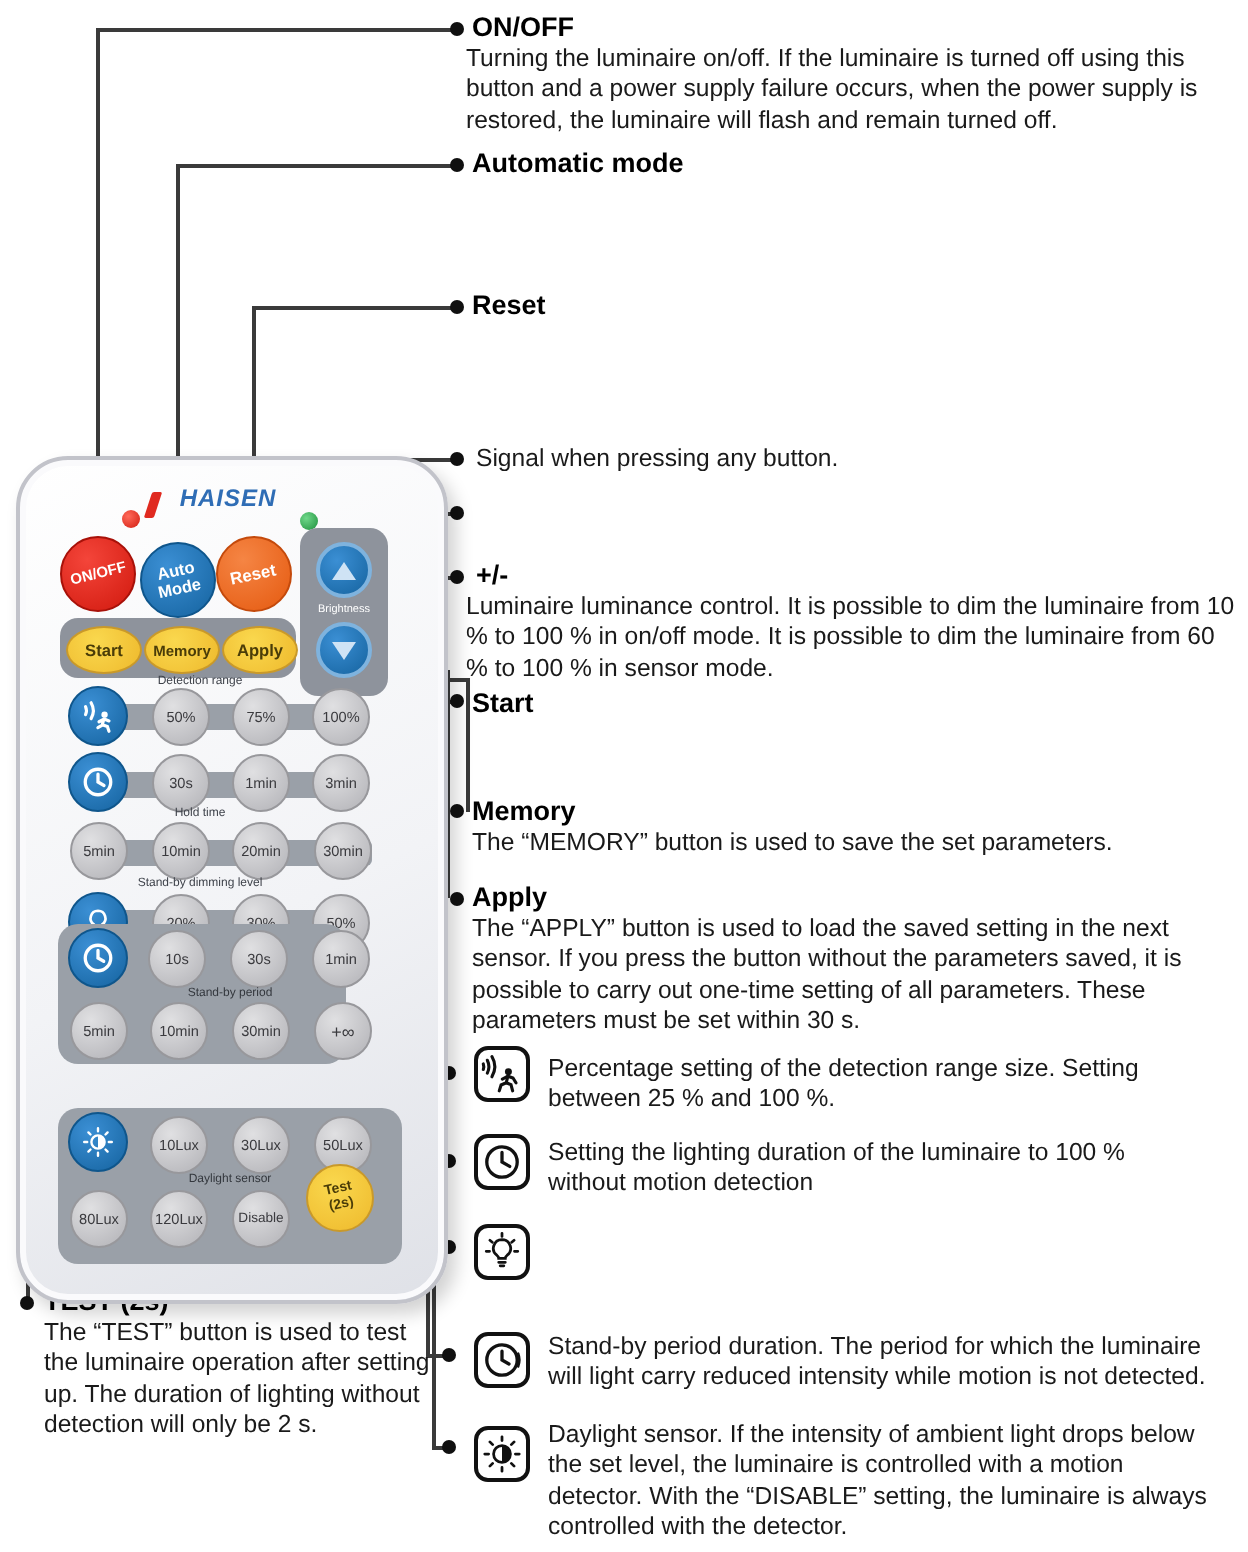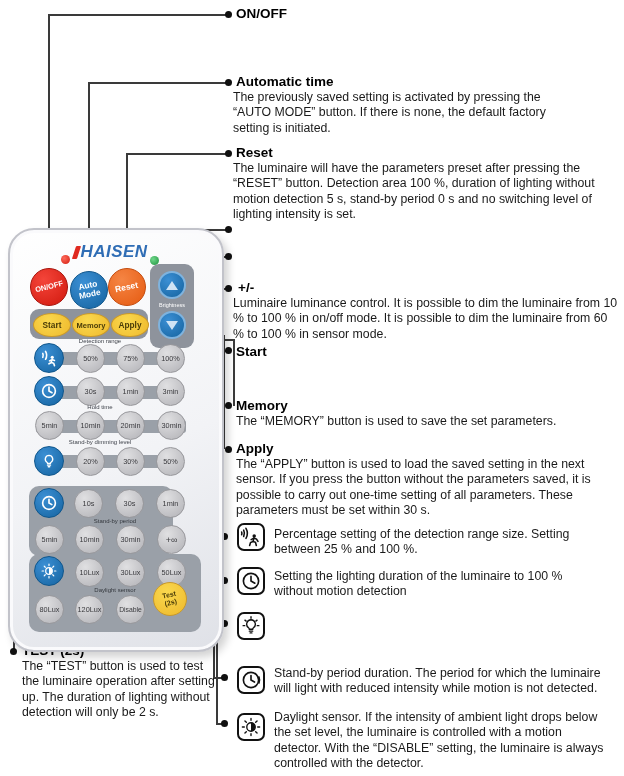--- a/index.html
+++ b/index.html
@@ -17,21 +17,21 @@
   
   .sq{position:absolute;width:28px;height:28px;border:2.5px solid #111;border-radius:7px;
       background:#fff;display:flex;align-items:center;justify-content:center;box-sizing:border-box;}
   
   #remote{position:absolute;left:8px;top:228px;width:216px;height:424px;border-radius:26px;
           background:linear-gradient(155deg,#ffffff 0%,#f2f3f6 55%,#dfe1e7 100%);
           border:2px solid #c2c3ca;box-shadow:4px 5px 9px rgba(0,0,0,.18), inset 0 0 0 3px #fafafc;
           box-sizing:border-box;}
   .led{position:absolute;width:9px;height:9px;border-radius:50%;}
   .logo{position:absolute;left:56px;top:12px;width:96px;text-align:center;
-        font-size:17px;font-weight:bold;font-style:italic;color:#2f6db5;letter-spacing:.5px;}
+        font-size:12px;font-weight:bold;font-style:italic;color:#2f6db5;letter-spacing:.5px;}
   .logo i{position:absolute;left:8px;top:4px;width:5px;height:13px;background:#e02a20;
           transform:skewX(-18deg);border-radius:1px;}
   .rbtn{position:absolute;border-radius:50%;display:flex;align-items:center;justify-content:center;
         text-align:center;box-sizing:border-box;}
   .red-btn{background:radial-gradient(circle at 35% 30%,#f4453a,#d1190e);border:1px solid #a81109;}
   .blue-btn{background:radial-gradient(circle at 35% 30%,#3b8fd4,#15639f);border:1px solid #0f568c;}
   .orn-btn{background:radial-gradient(circle at 35% 30%,#f58544,#e55a10);border:1px solid #c44a0c;}
   .gray-btn{background:radial-gradient(circle at 35% 30%,#e0e0e2,#bdbdc1 75%);border:1px solid #98989c;
             width:29px;height:29px;font-size:7.3px;color:#3a3a3e;}
   .yel{position:absolute;border-radius:50%/50%;background:radial-gradient(circle at 40% 30%,#fad84e,#eeb92c);
@@ -121,27 +121,27 @@
   <div class="bullet" style="left:225px;top:402px;"></div>
   <div class="bullet" style="left:225px;top:446px;"></div>
   <div class="bullet" style="left:221px;top:533px;"></div>
   <div class="bullet" style="left:221px;top:577px;"></div>
   <div class="bullet" style="left:221px;top:620px;"></div>
   <div class="bullet" style="left:221px;top:674px;"></div>
   <div class="bullet" style="left:221px;top:720px;"></div>
   <div class="bullet" style="left:10px;top:648px;"></div>
 
   <div class="ct" style="left:236px;top:6px;">ON/OFF</div>
-
-  <div class="ct" style="left:236px;top:74px;">Automatic time</div>
-  <div class="cb" style="left:233px;top:90px;width:340px;">The previously saved setting is activated by pressing the “AUTO MODE” button. If there is none, the default factory setting is initiated.</div>
+  <div class="cb" style="left:233px;top:22px;width:392px;">Turning the luminaire on/off. If the luminaire is turned off using this button and a power supply failure occurs, when the power supply is restored, the luminaire will flash and remain turned off.</div>
+
+  <div class="ct" style="left:236px;top:74px;">Automatic mode</div>
 
   <div class="ct" style="left:236px;top:145px;">Reset</div>
-  <div class="cb" style="left:233px;top:161px;width:392px;">The luminaire will have the parameters preset after pressing the “RESET” button. Detection area 100 %, duration of lighting without motion detection 5 s, stand-by period 0 s and no switching level of lighting intensity is set.</div>
-
+
+  <div class="sig" style="left:238px;top:222px;">Signal when pressing any button.</div>
 
   <div class="ct" style="left:238px;top:280px;">+/-</div>
   <div class="cb" style="left:233px;top:296px;width:388px;">Luminaire luminance control. It is possible to dim the luminaire from 10 % to 100 % in on/off mode. It is possible to dim the luminaire from 60 % to 100 % in sensor mode.</div>
 
   <div class="ct" style="left:236px;top:344px;">Start</div>
 
   <div class="ct" style="left:236px;top:398px;">Memory</div>
   <div class="cb" style="left:236px;top:414px;width:380px;">The “MEMORY” button is used to save the set parameters.</div>
 
   <div class="ct" style="left:236px;top:441px;">Apply</div>
@@ -176,21 +176,21 @@
     </svg>
   </div>
 
   <div class="sq" style="left:237px;top:666px;">
     <svg width="22" height="22" viewBox="0 0 24 24" fill="none" stroke="#111" stroke-width="1.8" stroke-linecap="round">
       <circle cx="12" cy="12" r="8.3"></circle>
         <path d="M12 7.2V12l3.8 2.2"></path>
         <path d="M20.8 8.5a9.5 9.5 0 0 1 0 7" stroke-width="1.4"></path>
     </svg>
   </div>
-  <div class="cb" style="left:274px;top:666px;width:336px;">Stand-by period duration. The period for which the luminaire will light with reduced intensity while motion is not detected.</div>
+  <div class="cb" style="left:274px;top:666px;width:336px;">Stand-by period duration. The period for which the luminaire will light carry reduced intensity while motion is not detected.</div>
 
   <div class="sq" style="left:237px;top:713px;">
     <svg width="22" height="22" viewBox="0 0 24 24">
       <circle cx="12" cy="12" r="4.6" fill="none" stroke="#111" stroke-width="1.5"></circle>
       <path d="M12 7.4a4.6 4.6 0 0 1 0 9.2z" fill="#111"></path>
       <g stroke="#111" stroke-width="1.5" stroke-linecap="round">
         <path d="M12 2.6v2.1M12 19.3v2.1M2.6 12h2.1M19.3 12h2.1M5.4 5.4l1.5 1.5M17.1 17.1l1.5 1.5M18.6 5.4l-1.5 1.5M5.4 18.6l1.5-1.5"></path>
       </g>
     </svg>
   </div>
@@ -274,21 +274,21 @@
     <div class="rbtn blue-btn" style="left:24px;top:216px;width:30px;height:30px;">
       <svg width="18" height="18" viewBox="0 0 24 24" fill="none" stroke="#fff" stroke-width="1.8" stroke-linecap="round">
         <path d="M12 4.5a5 5 0 0 1 2.8 9.1c-.5.4-.9 1-.9 1.7h-3.8c0-.7-.4-1.3-.9-1.7A5 5 0 0 1 12 4.5z"></path>
         <path d="M10 17.5h4M11 19.6h2"></path>
       </svg>
     </div>
     <div class="rbtn gray-btn" style="left:66px;top:217px;">20%</div>
     <div class="rbtn gray-btn" style="left:106px;top:217px;">30%</div>
     <div class="rbtn gray-btn" style="left:146px;top:217px;">50%</div>
 
-    <div class="panel2" style="left:19px;top:256px;width:144px;height:70px;">
+    <div class="panel2" style="left:19px;top:232px;width:144px;height:70px;">
       <div class="rbtn blue-btn" style="left:5px;top:2px;width:30px;height:30px;">
         <svg width="18" height="18" viewBox="0 0 24 24" fill="none" stroke="#fff" stroke-width="2.2" stroke-linecap="round">
           <circle cx="12" cy="12" r="8.5"></circle>
             <path d="M12 7V12l3.8 2.2"></path>
         </svg>
       </div>
       <div class="rbtn gray-btn" style="left:45px;top:3px;">10s</div>
       <div class="rbtn gray-btn" style="left:86px;top:3px;">30s</div>
       <div class="rbtn gray-btn" style="left:127px;top:3px;">1min</div>
       <div class="rlabel" style="left:26px;top:32px;width:120px;color:#33373d;">Stand-by period</div>

